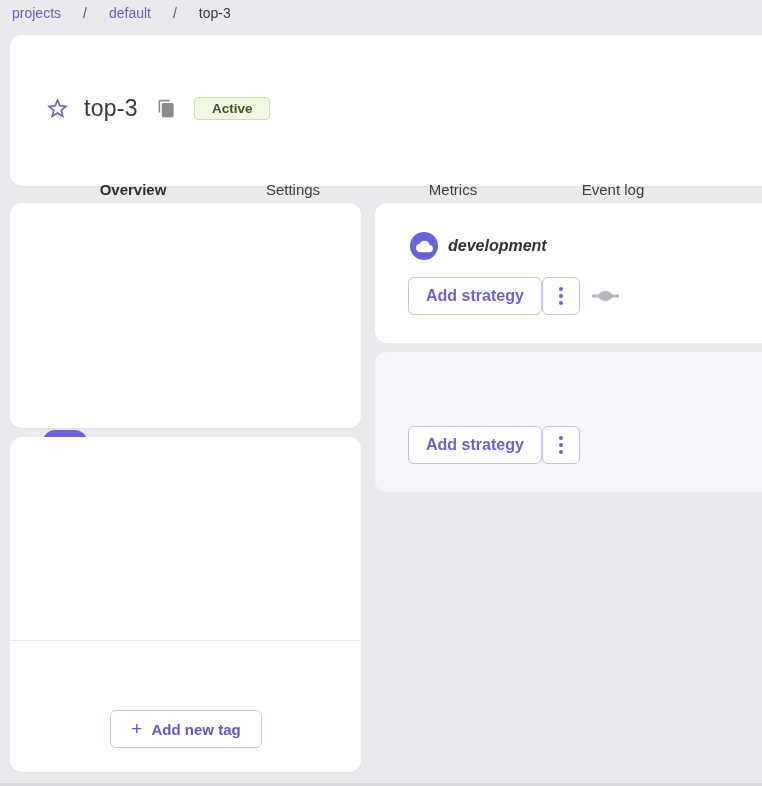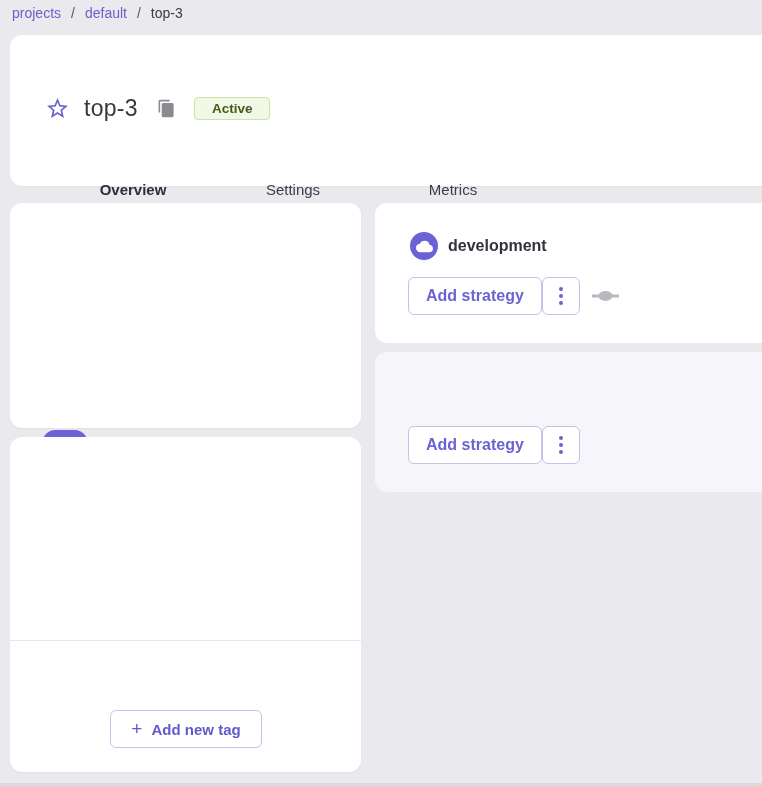--- a/index.html
+++ b/index.html
@@ -9,21 +9,21 @@
     font-family:"Liberation Sans", sans-serif;
     background:#e9e9ee;
     overflow:hidden;
     color:#33333b;
   }
   .abs { position:absolute; }
 
   
   .breadcrumb {
     left:12px; top:3px; height:20px;
-    display:flex; align-items:center; gap:10px;
+    display:flex; align-items:center; gap:22px;
     font-size:14px; color:#4a4a52;
   }
   .crumb-link { color:#6a61c9; text-decoration:none; cursor:pointer; }
   .crumb-sep { color:#55555d; }
   .crumb-current { color:#3a3a42; }
 
   
   .card {
     position:absolute; background:#fff; border-radius:12px;
     box-shadow:0 1px 2px rgba(40,40,60,0.04);
@@ -81,21 +81,21 @@
     background:#fff; border:1px solid #c8c4ea; border-radius:6px;
     display:flex; align-items:center; justify-content:center; gap:9px;
     font-size:15px; font-weight:bold; color:#6259ce; cursor:pointer;
     font-family:"Liberation Sans", sans-serif;
   }
 
   
   .env-panel { position:absolute; left:375px; width:400px; height:140px; border-radius:12px; background:#fff; }
   .env-panel.dev { top:203px; }
   .env-panel.prod { top:352px; background:#f6f6fa; }
-  .panel-head { position:absolute; left:35px; top:29px; display:flex; align-items:center; }
+  .panel-head { position:absolute; left:35px; top:29px; display:flex; align-items:center;font-style:italic; }
   .cloud-circle {
     width:28px; height:28px; border-radius:50%;
     display:flex; align-items:center; justify-content:center;
   }
   .cloud-circle.purple { background:#6a62d6; }
   .cloud-circle.gray { background:#9e9ea6; }
   .panel-name { margin-left:10px; font-size:16px; font-weight:bold; color:#33333b; }
   .panel-name.muted { color:#4e4e58; }
   .disabled-badge {
     margin-left:13px; padding:3px 10px; border-radius:4px;
@@ -155,20 +155,23 @@
     <div class="tab active">
       <span>Overview</span>
       <span class="tab-underline"></span>
     </div>
     <div class="tab">
       <span>Settings</span>
     </div>
     <div class="tab">
       <span>Metrics</span>
     </div>
+    <div class="tab">
+      <span>Event log</span>
+    </div>
   </div>
 </section>
 
 <section class="card overview-card">
   <div class="flag-type-row">
     <span class="flag-type-icon">
       <svg width="26" height="26" viewBox="0 0 24 24" fill="#ffffff">
         <path d="M12 6v3l4-4-4-4v3c-4.42 0-8 3.58-8 8 0 1.57.46 3.03 1.24 4.26L6.7 14.8c-.45-.83-.7-1.79-.7-2.8 0-3.31 2.69-6 6-6zm6.76 1.74L17.3 9.2c.44.84.7 1.79.7 2.8 0 3.31-2.69 6-6 6v-3l-4 4 4 4v-3c4.42 0 8-3.58 8-8 0-1.57-.46-3.03-1.24-4.26z"></path>
       </svg>
     </span>

